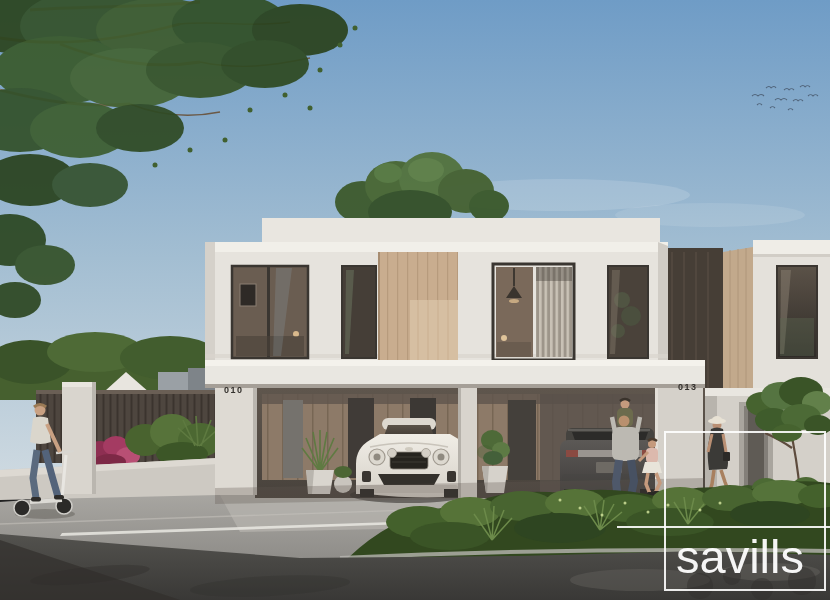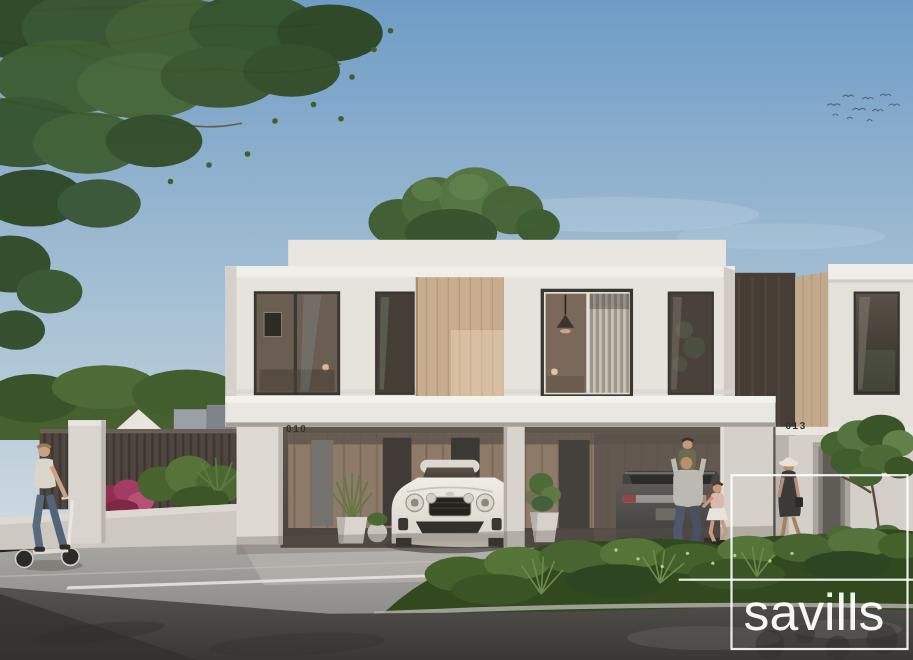--- a/index.html
+++ b/index.html
@@ -1,18 +1,18 @@
 <!DOCTYPE html>
 <html><head>
 <meta charset="utf-8">
 <style>
   html,body{margin:0;padding:0;background:#222;}
   .scene{position:relative;width:830px;height:600px;overflow:hidden;font-family:"Liberation Sans",sans-serif;}
   .scene svg{position:absolute;left:0;top:0;display:block;}
-  .house-num{position:absolute;font-size:9px;font-weight:bold;color:#34312d;letter-spacing:1.5px;margin-left:36px;}
+  .house-num{position:absolute;font-size:9px;font-weight:bold;color:#34312d;letter-spacing:1.5px;}
   .wm-frame{position:absolute;left:664px;top:431px;width:158px;height:156px;border:2px solid rgba(255,255,255,.9);}
   .wm-rule{position:absolute;left:617px;top:526px;width:213px;height:2px;background:rgba(255,255,255,.9);}
   .wm-word{position:absolute;left:664px;top:532px;width:152px;text-align:center;
            font-size:47px;line-height:1.05;font-weight:400;color:rgba(255,255,255,.95);letter-spacing:0px;}
 </style>
 </head>
 <body>
 
 <div class="scene">
 

